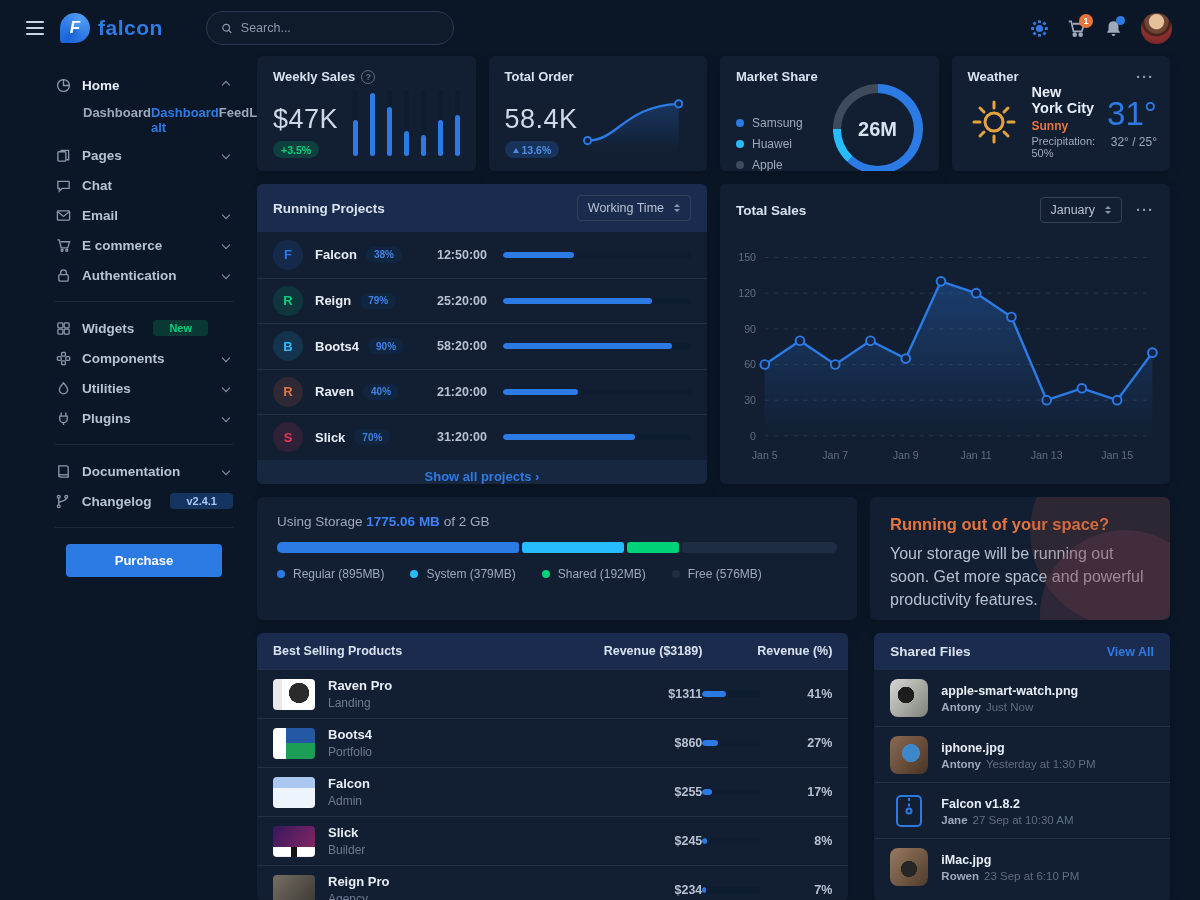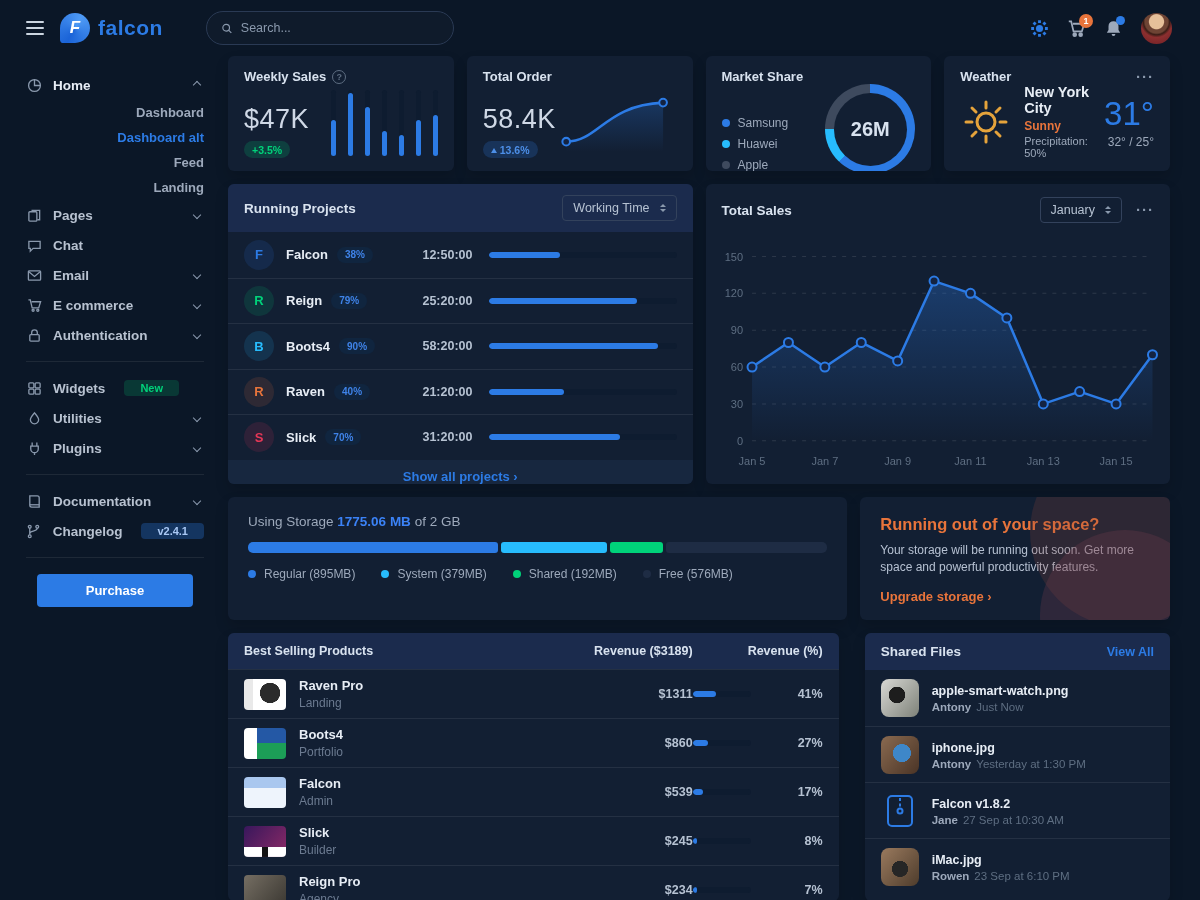--- a/index.html
+++ b/index.html
@@ -21,30 +21,30 @@
   .search{display:flex;align-items:center;gap:8px;width:248px;height:34px;border:1px solid #2a3a54;border-radius:17px;padding:0 14px;background:rgba(255,255,255,.02);}
   .search svg{width:13px;height:13px;stroke:#8a99ad;fill:none;stroke-width:1.6;}
   .search input{background:none;border:none;outline:none;color:var(--text);font-size:12.5px;width:100%;font-family:inherit;}
   .search input::placeholder{color:#8a99ad;}
   .top-icons{margin-left:auto;display:flex;align-items:center;gap:18px;padding-right:28px;}
   .tico{position:relative;background:none;border:none;cursor:pointer;display:grid;place-items:center;}
   .tico svg{width:19px;height:19px;}
   .badge-count{position:absolute;top:-5px;right:-7px;background:#e8743b;color:#fff;font-size:9px;font-weight:bold;border-radius:50%;width:14px;height:14px;display:grid;place-items:center;}
   .dot-note{position:absolute;top:-3px;right:-2px;width:9px;height:9px;border-radius:50%;background:var(--primary);}
   .avatar{width:31px;height:31px;border-radius:50%;border:none;cursor:pointer;background:radial-gradient(circle at 50% 28%,#e6c09a 0 26%,#6e4434 30% 42%,#3a1d16 48%,#8c2f2f 58%,#701f25 100%);}
-  .layout{display:flex;height:844px;}
+  .layout{display:flex;height:844px;margin-left:29px;}
   .sidebar{width:228px;flex:0 0 auto;padding:14px 24px 0 26px;overflow:hidden;}
   .side-item{display:flex;align-items:center;gap:11px;padding:7px 0;cursor:pointer;text-decoration:none;color:#b8c2d0;font-size:13.5px;font-weight:600;}
   .side-item .s-icon{width:16px;height:16px;color:#8a99ad;display:grid;place-items:center;}
   .side-item .s-icon svg{width:15px;height:15px;stroke:currentColor;fill:none;stroke-width:1.4;}
   .side-item.active .s-label{color:#e7edf5;}
   .chev{width:6px;height:6px;border-right:1.6px solid #8a99ad;border-bottom:1.6px solid #8a99ad;margin-left:auto;margin-right:4px;}
   .chev.down{transform:rotate(45deg);}
   .chev.up{transform:rotate(-135deg);}
-  .side-children{padding-left:28px;display:flex;flex-direction:column;text-align:right;}
+  .side-children{padding-left:28px;display:flex;}
   .side-child{padding:5px 0;color:#9da9bb;font-size:13px;font-weight:600;text-decoration:none;cursor:pointer;}
   .side-child.active{color:var(--primary);}
   .side-divider{border-top:1px solid var(--border);margin:11px 0;}
   .sbadge{font-size:11px;font-weight:bold;border-radius:4px;padding:2px 16px;margin-left:8px;}
   .sbadge.green{background:rgba(0,210,122,.18);color:var(--success);}
   .sbadge.blue{background:rgba(44,123,229,.3);color:#a9c8f4;}
   .purchase{display:block;width:156px;margin:16px auto 0;background:var(--primary);color:#fff;font-weight:bold;font-size:13px;border:none;border-radius:4px;padding:9px 0;cursor:pointer;font-family:inherit;}
   .content{flex:1;padding-right:30px;}
   .row{display:grid;gap:13px;margin-bottom:13px;}
   .row1{grid-template-columns:repeat(4,1fr);height:115px;}
@@ -106,21 +106,21 @@
   .storage-card{padding:17px 20px;}
   .storage-title{font-size:13.5px;color:var(--text);}
   .storage-title b{color:#3b82f6;}
   .storage-bar{display:flex;gap:3px;height:11px;margin:13px 0 14px;border-radius:5px;overflow:hidden;}
   .storage-bar span{height:100%;border-radius:3px;}
   .storage-legend{display:flex;gap:26px;}
   .upgrade-card{padding:18px 20px;}
   .upgrade-card::before{content:"";position:absolute;right:-50px;top:-60px;width:190px;height:190px;border-radius:50%;background:rgba(140,70,60,.22);}
   .upgrade-card::after{content:"";position:absolute;right:-40px;bottom:-80px;width:170px;height:170px;border-radius:50%;background:rgba(120,60,80,.28);}
   .upgrade-title{color:#e8743b;font-size:16.5px;font-weight:bold;}
-  .upgrade-body{margin-top:8px;font-size:12px;line-height:1.45;color:#b6c1d2;max-width:280px;}
+  .upgrade-body{margin-top:8px;font-size:16px;line-height:1.45;color:#b6c1d2;max-width:280px;}
   .upgrade-link{display:inline-block;margin-top:12px;color:#e8743b;font-size:13px;font-weight:bold;text-decoration:none;cursor:pointer;}
   .table-head{display:grid;grid-template-columns:1fr 110px 130px;}
   .table-head .th{font-weight:bold;font-size:12.5px;color:var(--strong);}
   .table-head .th.r{text-align:right;}
   .prod-row{display:grid;grid-template-columns:1fr 110px 130px;align-items:center;padding:7px 16px;border-top:1px solid var(--border);height:49px;}
   .prod-left{display:flex;align-items:center;gap:13px;}
   .prod-thumb{width:42px;height:31px;border-radius:4px;flex:0 0 auto;background-repeat:no-repeat;}
   .t-raven-pro{background:radial-gradient(circle at 62% 45%,#2b2b2b 0 32%,rgba(0,0,0,0) 33%),linear-gradient(90deg,#e9e9e9 0 22%,#ffffff 22%);}
   .t-boots4{background:linear-gradient(90deg,#ffffff 0 30%,rgba(0,0,0,0) 30%),linear-gradient(180deg,#2458a5 0 50%,#1c9e57 50%) 30% 0/35% 100%,linear-gradient(180deg,#c0392b 0 50%,#e67e22 50%) 65% 0/35% 100%;}
   .t-falcon{background:linear-gradient(180deg,#a9c7ef 0 34%,#eef4fc 34%);}
@@ -272,20 +272,32 @@
                 <rect x="2" y="8.7" width="5.3" height="5.3" rx="1"></rect>
                 <rect x="8.7" y="8.7" width="5.3" height="5.3" rx="1"></rect>
               </svg>
             </span>
             <span class="s-label">Widgets</span>
             <span class="sbadge green">New</span>
           </a>
           <a class="side-item">
             <span class="s-icon">
               <svg viewBox="0 0 16 16">
+                <rect x="1.5" y="6" width="4" height="4" rx="1"></rect>
+                <rect x="6" y="1.5" width="4" height="4" rx="1"></rect>
+                <rect x="10.5" y="6" width="4" height="4" rx="1"></rect>
+                <rect x="6" y="10.5" width="4" height="4" rx="1"></rect>
+              </svg>
+            </span>
+            <span class="s-label">Components</span>
+            <span class="chev down"></span>
+          </a>
+          <a class="side-item">
+            <span class="s-icon">
+              <svg viewBox="0 0 16 16">
                 <path d="M8 2c2.4 2.9 4.4 5 4.4 7.3a4.4 4.4 0 1 1-8.8 0C3.6 7 5.6 4.9 8 2z"></path>
               </svg>
             </span>
             <span class="s-label">Utilities</span>
             <span class="chev down"></span>
           </a>
           <a class="side-item">
             <span class="s-icon">
               <svg viewBox="0 0 16 16">
                 <path d="M5.5 1.5v4M10.5 1.5v4M4 5.5h8v3a4 4 0 0 1-8 0zM8 12.5V15"></path>
@@ -624,21 +636,21 @@
                     <span style="width:27%"></span>
                   </span>
                   <span class="prod-pct">27%</span>
                 </span>
               </div>
               <div class="prod-row">
                 <div class="prod-left">
                   <span class="prod-thumb t-falcon"></span>
                   <div><a class="prod-name">Falcon</a><span class="prod-cat">Admin</span></div>
                 </div>
-                <span class="prod-rev">$539</span>
+                <span class="prod-rev">$255</span>
                 <span class="prod-last">
                   <span class="prod-bar">
                     <span style="width:17%"></span>
                   </span>
                   <span class="prod-pct">17%</span>
                 </span>
               </div>
               <div class="prod-row">
                 <div class="prod-left">
                   <span class="prod-thumb t-slick"></span>

